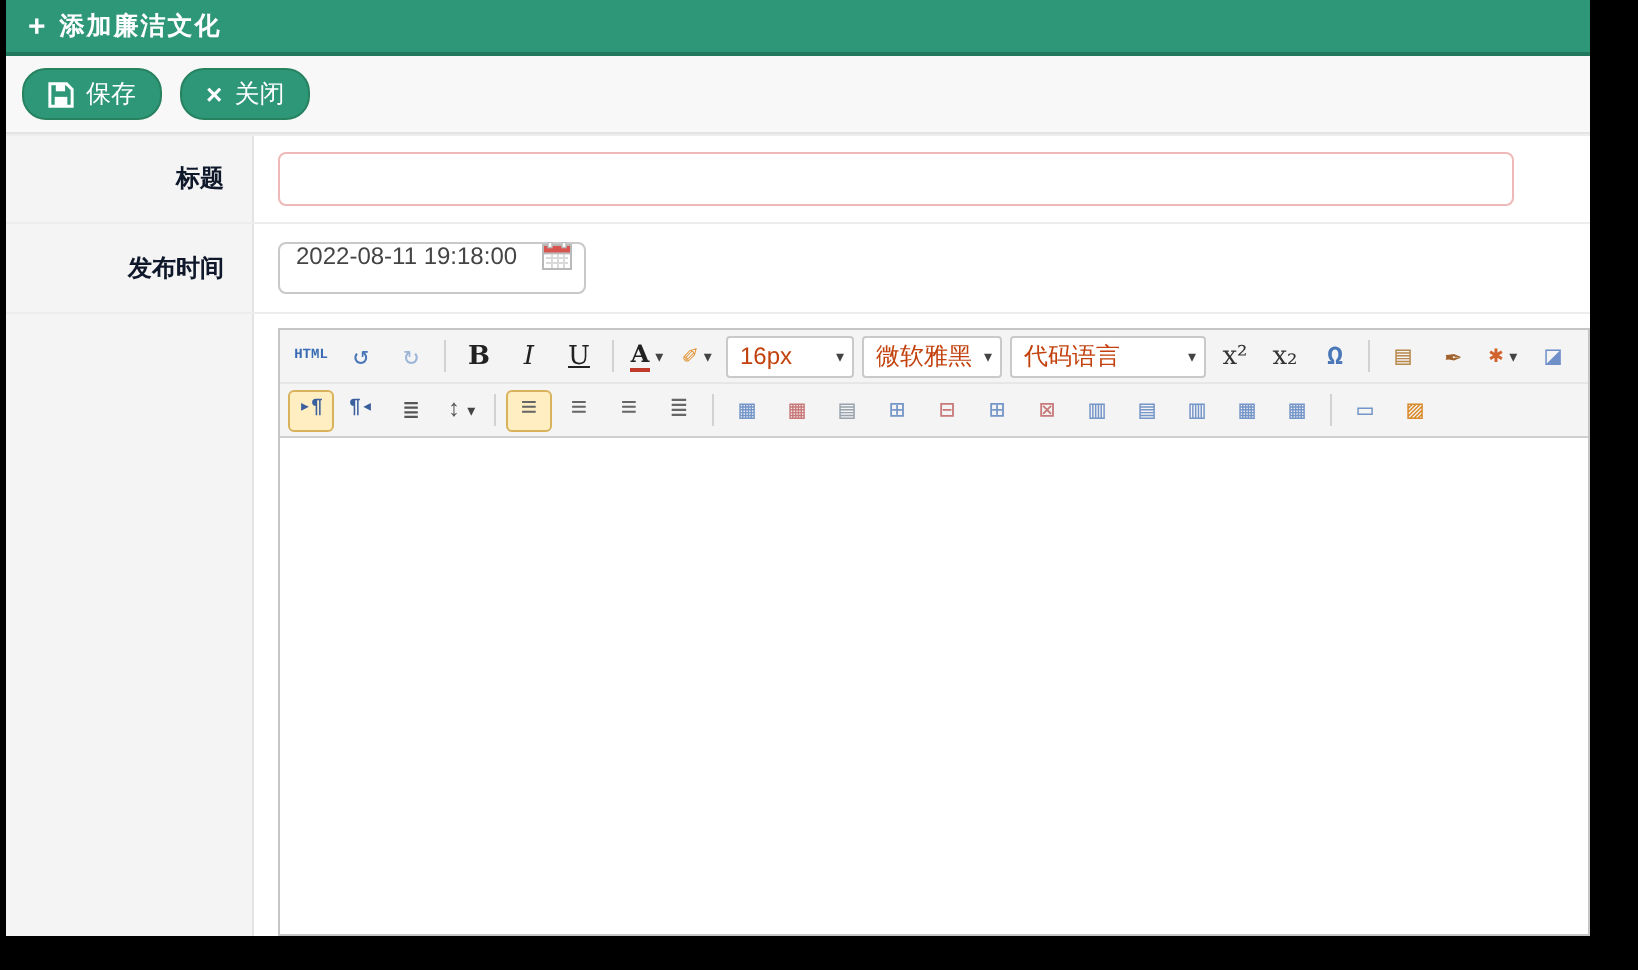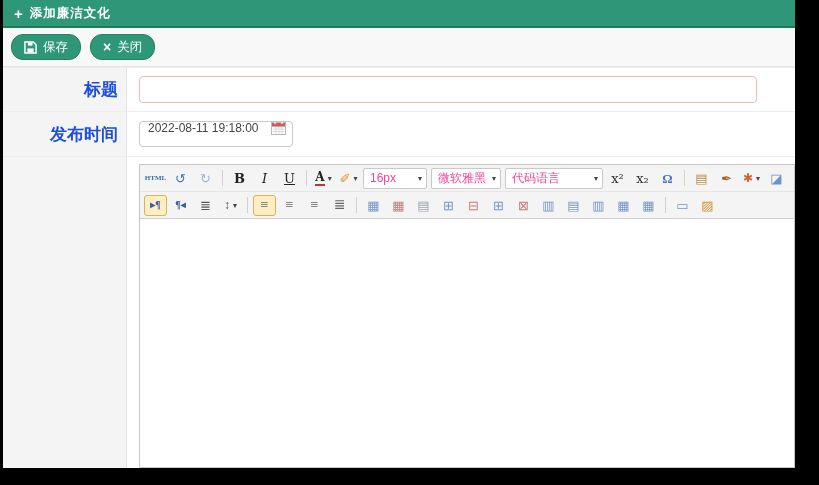--- a/index.html
+++ b/index.html
@@ -23,21 +23,21 @@
 
   
   .heading-area { height:90px; flex:0 0 auto; display:flex; align-items:center; justify-content:center; background:#fff; }
   .heading-area h1 { font-size:29px; font-weight:bold; color:#2f2f2f; letter-spacing:10px; padding-left:10px; }
 
   
   .form { flex:1; display:flex; flex-direction:column; min-height:0; }
   .form-row { display:grid; grid-template-columns:124px 1fr; border-top:1px solid #ededed; flex:0 0 auto; }
   .form-row.grow { flex:1; min-height:0; }
   .label-cell { background:#f4f4f4; border-right:1px solid #e3e3e3; display:flex; align-items:center;
-    justify-content:flex-end; padding-right:8px; font-size:17px; font-weight:bold; color:#1d4ed8; }
+    justify-content:flex-end; padding-right:14px; font-size:12px; font-weight:bold; color:#0f172a; }
   .form-row.grow .label-cell { align-items:flex-start; }
   .field-cell { background:#fff; min-width:0; }
 
   .row-title { height:44px; }
   .row-date  { height:45px; }
 
   .title-input { margin:8px 0 0 12px; width:618px; height:27px; border:1px solid #f0b9b9; border-radius:4px;
     outline:none; padding:0 8px; font-size:13px; color:#333; display:block; background:#fff; }
   .date-box { margin:9px 0 0 12px; width:154px; height:26px; border:1px solid #c9c9c9; border-radius:4px;
     display:flex; align-items:center; justify-content:space-between; padding:0 6px 12px 8px; background:#fff; cursor:text; }
@@ -49,24 +49,24 @@
   .tb-row.r1 { border-bottom:1px solid #e6e6e6; }
   .tb-row.r2 { border-bottom:1px solid #cfcfcf; }
   .editor-body { flex:1; background:#fff; min-height:0; }
 
   .tb-btn { width:23px; height:21px; margin:0 1px; border:1px solid transparent; border-radius:3px;
     display:inline-flex; align-items:center; justify-content:center; cursor:pointer; flex:0 0 auto; }
   .tb-btn.active { background:#ffeec2; border-color:#d9b35b; }
   .tb-sep { width:1px; height:16px; background:#d2d2d2; margin:0 4px; flex:0 0 auto; }
   .tb-select { height:21px; background:#fff; border:1px solid #c9c9c9; border-radius:2px; margin:0 2px;
     display:inline-flex; align-items:center; justify-content:space-between; padding:0 4px 0 6px; cursor:pointer; flex:0 0 auto; }
-  .sel-lbl { font-size:12px; color:#ec4899; }
+  .sel-lbl { font-size:12px; color:#c2410c; }
   .caret { font-size:8px; color:#444; margin-left:3px; font-family:"DejaVu Sans",sans-serif; }
 
-  .glyph { font-family:Liberation Serif, serif; font-size:12px; color:#444; line-height:1; }
+  .glyph { font-family:Liberation Mono, monospace; font-size:12px; color:#444; line-height:1; }
   .g-html { font-size:7px; font-weight:bold; color:#3a6cb4; letter-spacing:0; }
   .g-blue { color:#4a77b8; font-size:13px; }
   .g-blue-lt { color:#9db6d8; font-size:13px; }
   .g-bold { font-family:"DejaVu Serif",serif; font-weight:bold; font-size:13px; color:#222; }
   .g-italic { font-family:"DejaVu Serif",serif; font-style:italic; font-size:13px; color:#222; }
   .g-underline { font-family:"DejaVu Serif",serif; text-decoration:underline; font-size:13px; color:#222; }
   .g-forecolor { font-family:"DejaVu Serif",serif; font-weight:bold; font-size:12px; color:#222;
     border-bottom:2px solid #c0392b; padding-bottom:1px; }
   .g-marker { color:#e08f2d; font-size:13px; }
   .g-script { font-family:"DejaVu Serif",serif; font-size:13px; color:#333; }

